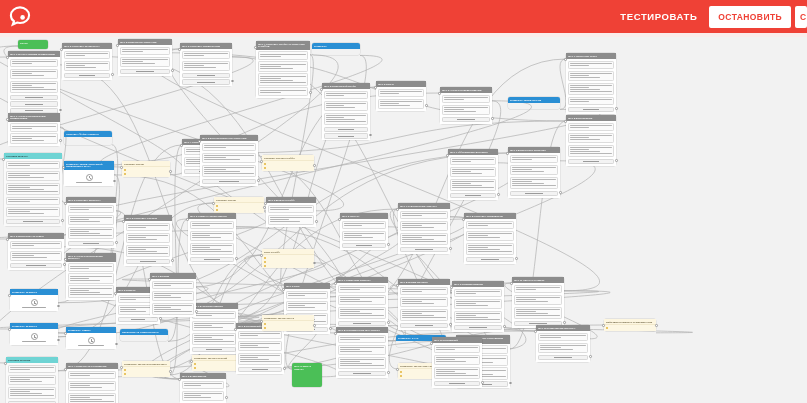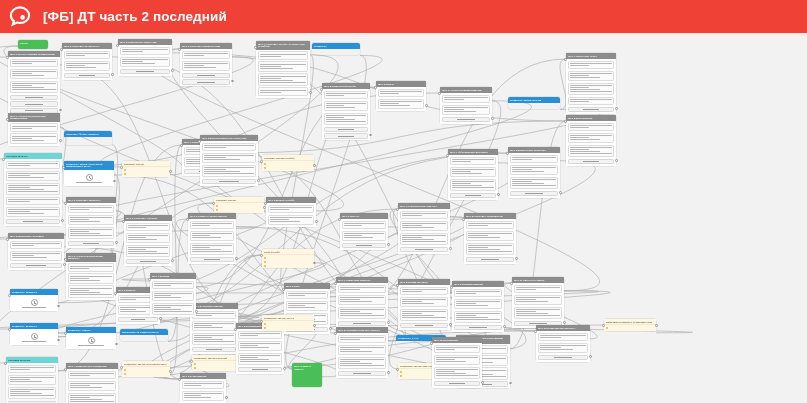--- a/index.html
+++ b/index.html
@@ -205,21 +205,25 @@
 </head>
 <body>
 
 <div id="app-header">
   <div id="logo-icon">
     <svg width="24" height="24" viewBox="0 0 24 24" aria-hidden="true">
       <path d="M12 2.4c5.0 0 9.1 3.5 9.1 7.8 0 4.3-4.1 7.8-9.1 7.8-1.0 0-2.0-.15-2.9-.42l-4.3 2.0 1.2-3.4C3.6 14.8 2.9 12.7 2.9 10.2c0-4.3 4.1-7.8 9.1-7.8z" fill="none" stroke="#ffffff" stroke-width="2.1"></path>
       <circle cx="14.6" cy="12.4" r="2.3" fill="#ffffff"></circle>
     </svg>
   </div>
-  <div id="header-title">[ФБ] ДТ часть 2 последний</div>
+  <div id="header-actions">
+    <div id="test-button">ТЕСТИРОВАТЬ</div>
+    <div id="stop-button">ОСТАНОВИТЬ</div>
+    <div id="overflow-button">С</div>
+  </div>
 </div>
 <div id="header-underline"></div>
 
 <div id="canvas">
   <svg id="edge-layer" viewBox="0 0 807 366" preserveAspectRatio="none">
       <path d="M232,19.799999999999997 C399.20000000000005,19.799999999999997 368.79999999999995,294 536,294" fill="none" stroke="#b0b0b0" stroke-width="0.7"></path>
       <path d="M560,72.4 C799.8,72.4 -115.80000000000001,184 124,184" fill="none" stroke="#b0b0b0" stroke-width="0.7"></path>
       <path d="M60,27.799999999999997 C171.10000000000002,27.799999999999997 150.89999999999998,284 262,284" fill="none" stroke="#b0b0b0" stroke-width="0.7"></path>
       <path d="M238,279.8 C313.9,279.8 300.1,50 376,50" fill="none" stroke="#b0b0b0" stroke-width="0.7"></path>
       <path d="M60,89.8 C78,89.8 48,166 66,166" fill="none" stroke="#b0b0b0" stroke-width="0.7"></path>

